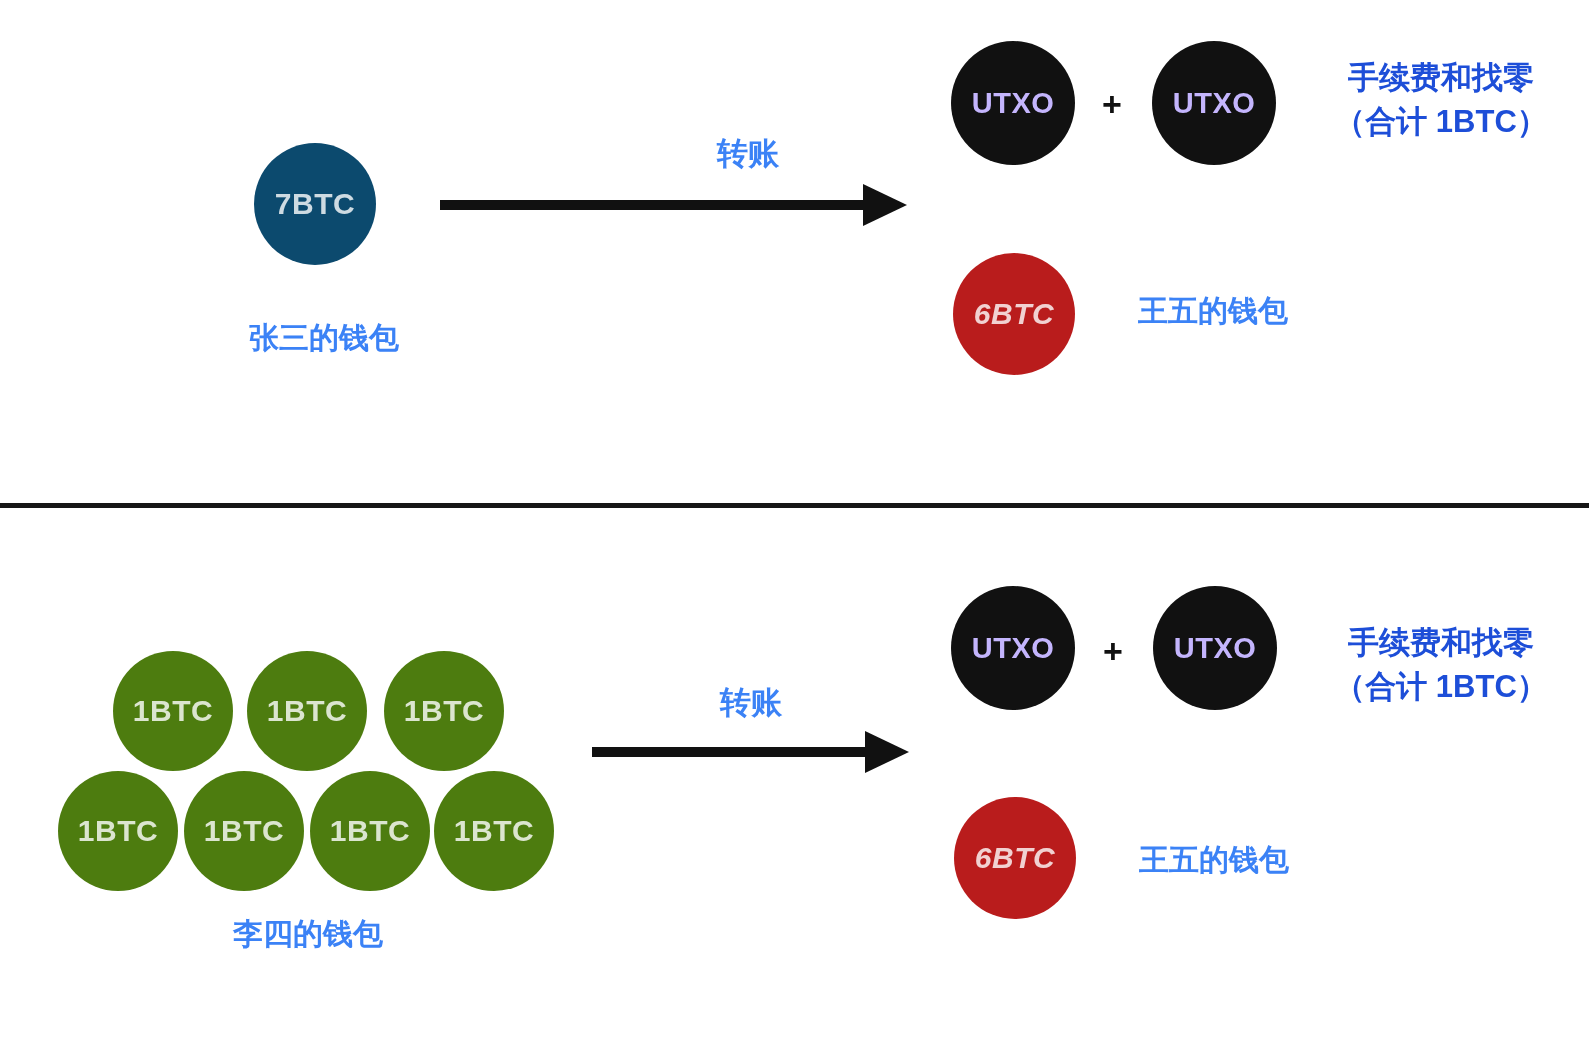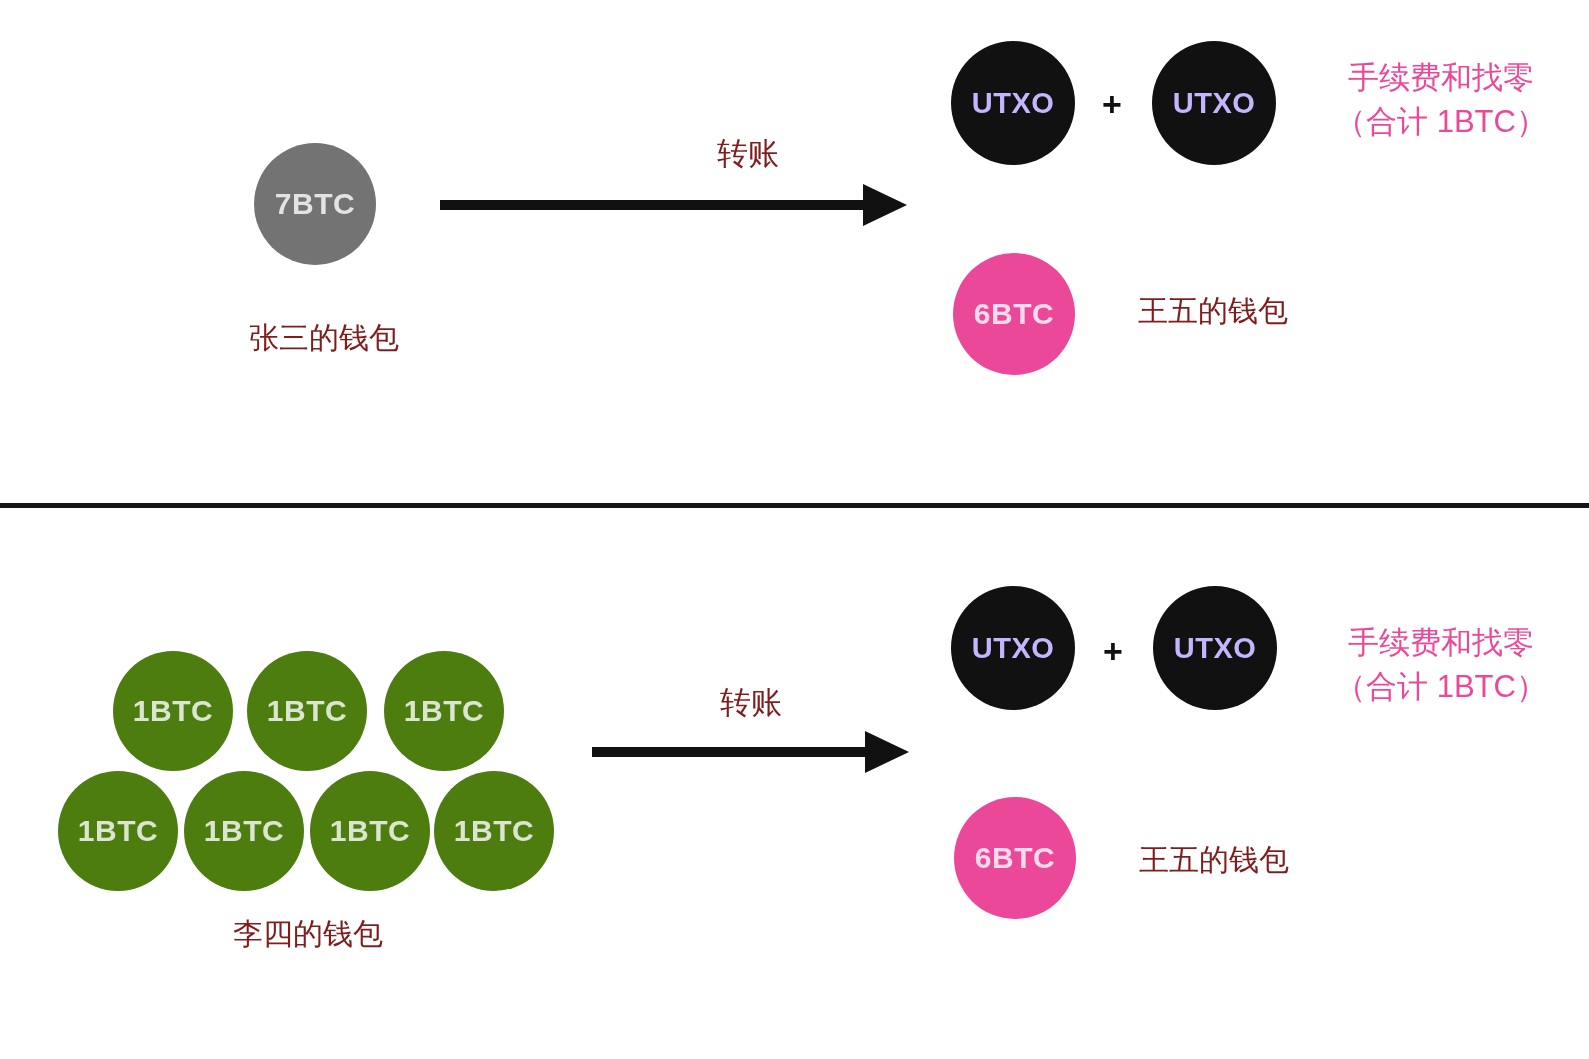--- a/index.html
+++ b/index.html
@@ -21,55 +21,55 @@
     font-weight: bold;
     transform: translate(-50%, -50%);
     letter-spacing: 0.5px;
   }
   .coin {
     width: 122px;
     height: 122px;
     font-size: 30px;
     color: rgba(255,255,255,0.8);
   }
-  .coin-orange { background: #737373; }
-  .coin-green  { background: #ec4899; }
+  .coin-orange { background: #0c4a6e; }
+  .coin-green  { background: #b91c1c; font-style: italic; }
   .coin-blue   { background: #4d7c0f; width: 120px; height: 120px; }
   .utxo {
     width: 124px;
     height: 124px;
     background: #111111;
     color: #c4b5fd;
     font-size: 29px;
   }
   .plus {
     position: absolute;
     transform: translate(-50%, -50%);
     font-size: 34px;
     font-weight: bold;
     color: #111111;
   }
   .label {
     position: absolute;
     transform: translate(-50%, -50%);
     font-size: 30px;
-    font-weight: normal;
+    font-weight: bold;
     white-space: nowrap;
-    color: #7f1d1d;
+    color: #3b82f6;
   }
   .arrow-label { font-size: 31px; }
   .fee-note {
     position: absolute;
     transform: translate(-50%, -50%);
     font-size: 31px;
-    font-weight: normal;
+    font-weight: bold;
     text-align: center;
     line-height: 44px;
     white-space: nowrap;
-    color: #ec4899;
+    color: #1d4ed8;
   }
   .arrow-shaft {
     position: absolute;
     height: 10px;
     background: #111111;
   }
   .arrow-head {
     position: absolute;
     width: 0;
     height: 0;

